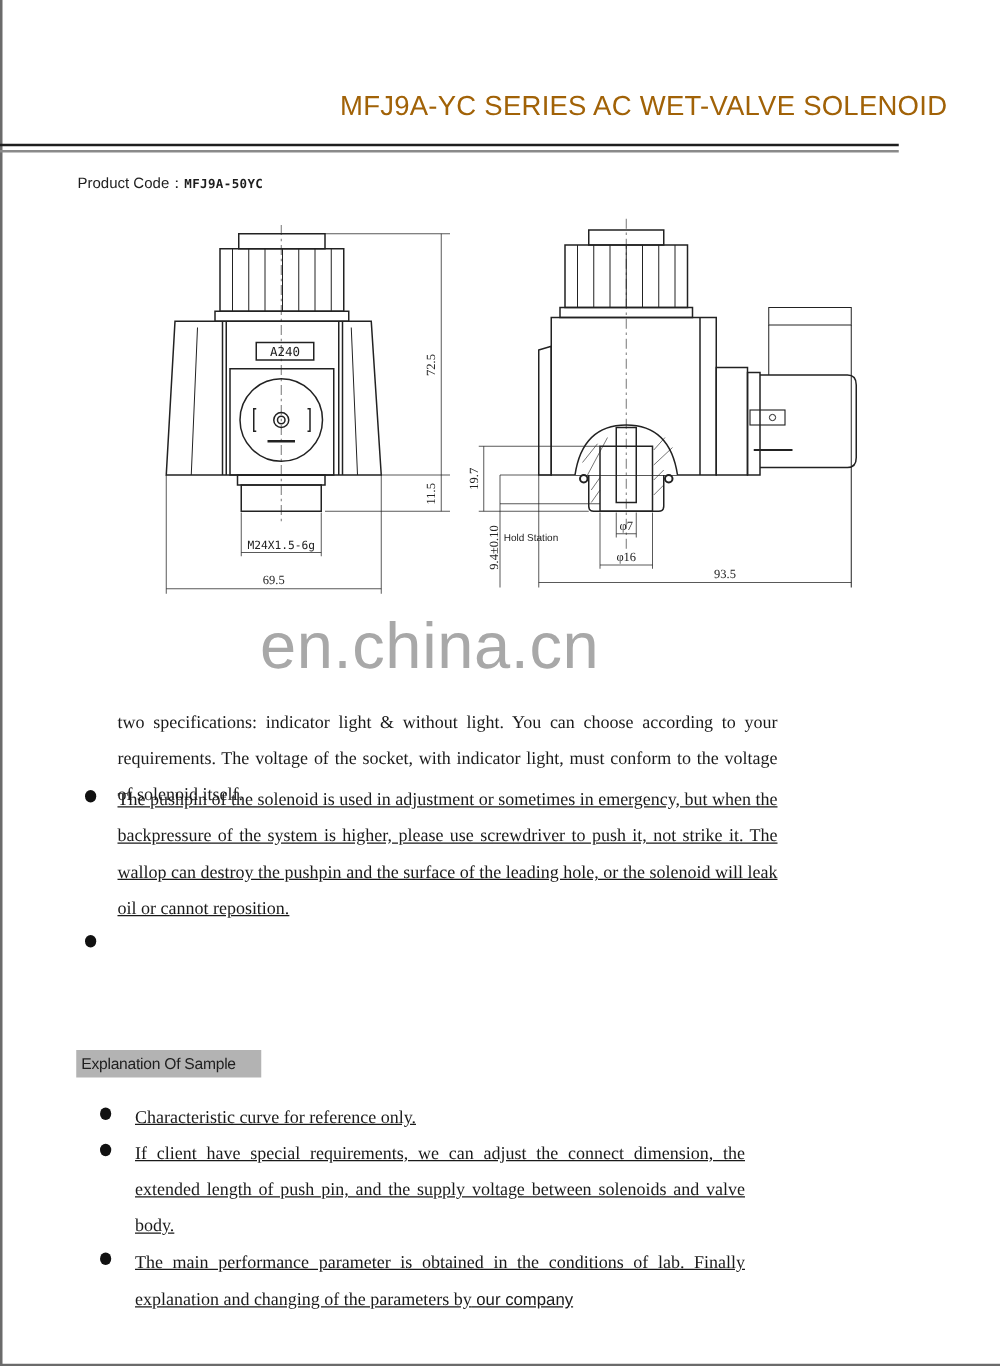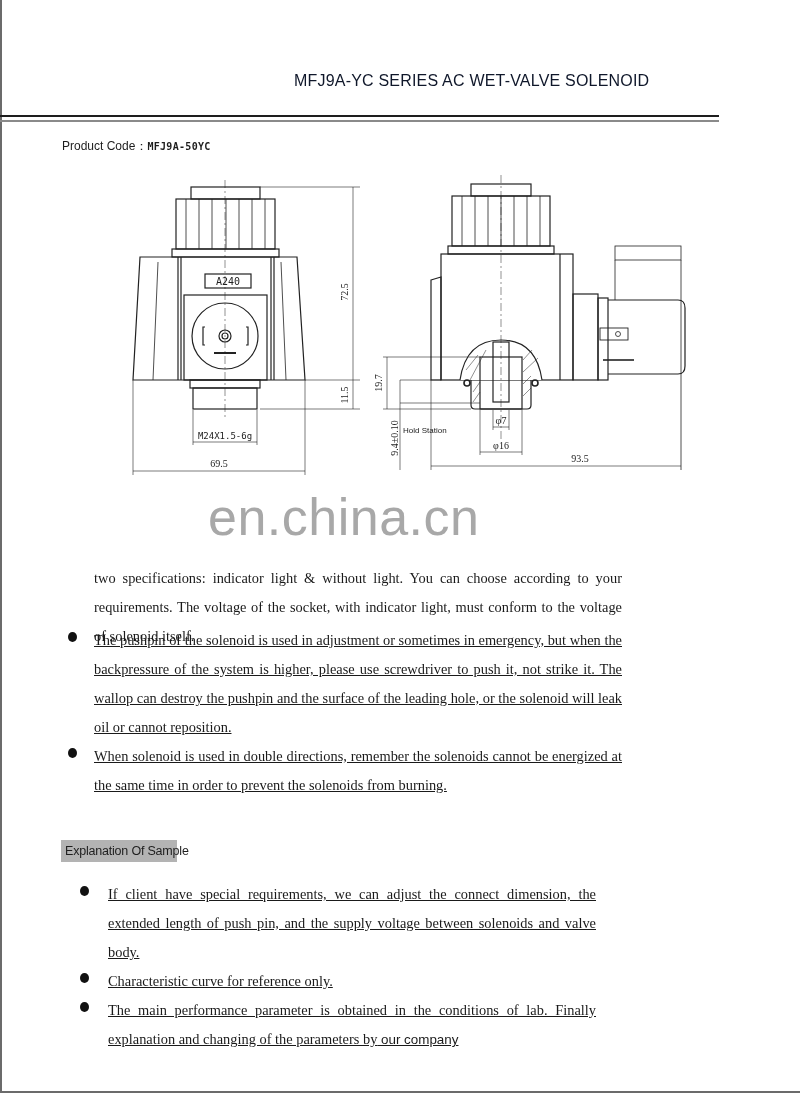--- a/index.html
+++ b/index.html
@@ -1,31 +1,31 @@
 <!DOCTYPE html>
 <html><head>
 <meta charset="utf-8">
 <style>
   html, body { margin: 0; padding: 0; background: #ffffff; }
   body { width: 800px; height: 1093px; position: relative; overflow: hidden; font-family: "Liberation Serif", serif; color: #1a1a1a; }
   .page-frame { position: absolute; left: 0; top: 0; width: 798px; height: 1091px; border-left: 2px solid #6b6b6b; border-bottom: 2px solid #6b6b6b; }
-  .doc-title { position: absolute; left: 272px; top: 72px; font-family: "Liberation Sans", sans-serif; font-size: 16px; letter-spacing: 0.2px; color: #0f172a; white-space: nowrap; margin-left: 22px; }
+  .doc-title { position: absolute; left: 272px; top: 72px; font-family: "Liberation Sans", sans-serif; font-size: 22px; letter-spacing: 0.2px; color: #a16207; white-space: nowrap; }
   .rule-thick { position: absolute; left: 0; top: 115px; width: 719px; height: 2px; background: #1e1e1e; }
   .rule-thin { position: absolute; left: 0; top: 120px; width: 719px; height: 2px; background: #8a8a8a; }
   .product-code { position: absolute; left: 62px; top: 138px; font-family: "Liberation Sans", sans-serif; font-size: 12px; color: #1e1e1e; white-space: nowrap; }
   .product-code .code-value { font-family: "DejaVu Sans Mono", monospace; font-size: 10px; font-weight: bold; letter-spacing: 0.3px; text-align: center; }
   .drawing { position: absolute; left: 0; top: 160px; width: 800px; height: 320px; }
   .watermark { position: absolute; left: 208px; top: 487px; font-family: "Liberation Sans", sans-serif; font-size: 52px; color: #a8a8a8; letter-spacing: 0.5px; white-space: nowrap; }
   .body-text { position: absolute; left: 66px; width: 556px; font-size: 14.4px; line-height: 29px; text-align: justify; }
   .para-continue { top: 564px; padding-left: 28px; width: 528px; }
   .bullet-list { list-style: none; margin: 0; padding: 0; text-decoration: underline; }
   .bullet-list li { position: relative; padding-left: 28px; text-align: justify; }
   .bullet-dot { position: absolute; left: 2px; top: 6px; width: 9px; height: 10px; border-radius: 50%; background: #111; }
   .list-1 { top: 626px; }
-  .section-heading { position: absolute; left: 61px; top: 840px; width: 116px; height: 22px; background: #b3b3b3; font-family: "Liberation Sans", sans-serif; font-size: 12.5px; line-height: 22px; padding-left: 4px; box-sizing: border-box; color: #1e1e1e; white-space: nowrap; letter-spacing: -0.2px; }
+  .section-heading { position: absolute; left: 61px; top: 840px; width: 148px; height: 22px; background: #b3b3b3; font-family: "Liberation Sans", sans-serif; font-size: 12.5px; line-height: 22px; padding-left: 4px; box-sizing: border-box; color: #1e1e1e; white-space: nowrap; letter-spacing: -0.2px; }
   .list-2 { top: 880px; left: 78px; width: 518px; }
   .list-2 li { padding-left: 30px; }
   .sans-tail { font-family: "Liberation Sans", sans-serif; font-size: 13.4px; }
 </style>
 </head>
 <body>
 
 <div class="page-frame"></div>
 
 <div class="doc-title">MFJ9A-YC SERIES AC WET-VALVE SOLENOID</div>
@@ -165,22 +165,22 @@
     <text x="580" y="462" text-anchor="middle">93.5</text>
   </g>
 </svg>
 
 <div class="watermark">en.china.cn</div>
 
 <div class="body-text para-continue">two specifications: indicator light &amp; without light. You can choose according to your requirements. The voltage of the socket, with indicator light, must conform to the voltage of solenoid itself.</div>
 
 <ul class="body-text bullet-list list-1">
   <li><span class="bullet-dot"></span><span>The pushpin of the solenoid is used in adjustment or sometimes in emergency, but when the backpressure of the system is higher, please use screwdriver to push it, not strike it. The wallop can destroy the pushpin and the surface of the leading hole, or the solenoid will leak oil or cannot reposition.</span></li>
-  <li><span class="bullet-dot"></span><span>When solenoid is used in double directions, remember the solenoids cannot be energized at the same time in order to prevent the solenoids from burning.</span></li>
+  <li><span class="bullet-dot"></span></li>
 </ul>
 
 <div class="section-heading">Explanation Of Sample</div>
 
 <ul class="body-text bullet-list list-2">
+  <li><span class="bullet-dot"></span><span>Characteristic curve for reference only.</span></li>
   <li><span class="bullet-dot"></span><span>If client have special requirements, we can adjust the connect dimension, the extended length of push pin, and the supply voltage between solenoids and valve body.</span></li>
-  <li><span class="bullet-dot"></span><span>Characteristic curve for reference only.</span></li>
   <li><span class="bullet-dot"></span><span>The main performance parameter is obtained in the conditions of lab. Finally explanation and changing of the parameters by</span><span class="sans-tail"> our company</span></li>
 </ul>
 
 </body></html>

